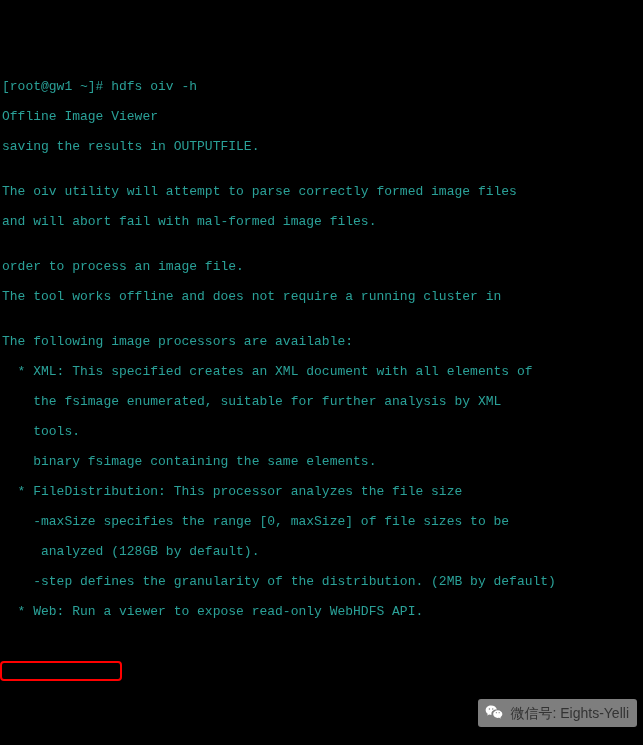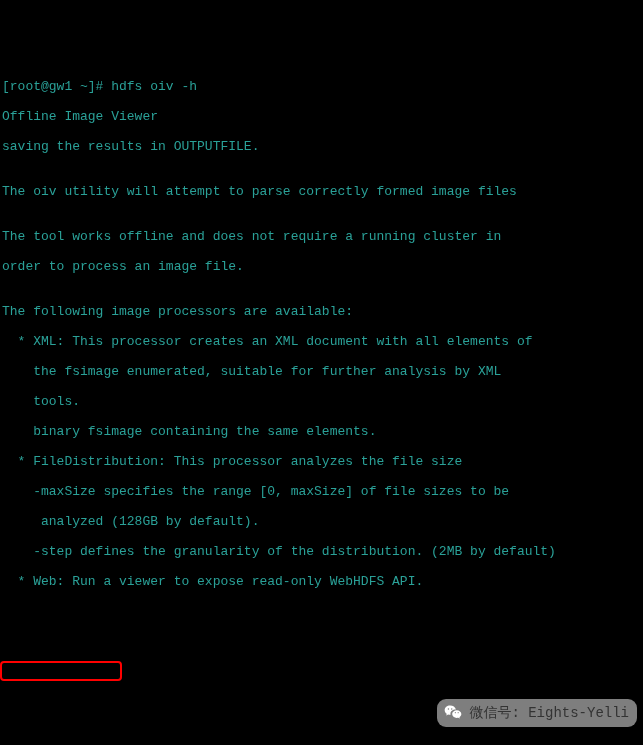--- a/index.html
+++ b/index.html
@@ -26,24 +26,24 @@
     width: 122px;
     height: 20px;
     pointer-events: none;
   }
   .watermark {
     position: absolute;
     right: 6px;
     bottom: 18px;
     background: rgba(180,180,180,0.7);
     color: #333;
-    font-family: Liberation Mono, monospace;
+    font-family: Liberation Sans, sans-serif;
     font-size: 14px;
     padding: 4px 8px 4px 6px;
-    border-radius: 9px;
+    border-radius: 3px;
     display: flex;
     align-items: center;
     gap: 6px;
     white-space: nowrap;
   }
   .wechat-icon {
     width: 20px;
     height: 20px;
     display: inline-block;
   }
@@ -52,26 +52,27 @@
 <body>
 
 
 
 <div>
 <span class="line">[root@gw1 ~]# hdfs oiv -h</span>
 <span class="line">Offline Image Viewer</span>
 <span class="line">saving the results in OUTPUTFILE.</span>
 <span class="line"></span>
 <span class="line">The oiv utility will attempt to parse correctly formed image files</span>
+<span class="line">and will abort fail with mal-formed image files.</span>
 <span class="line"></span>
+<span class="line">order to process an image file.</span>
 <span class="line">The tool works offline and does not require a running cluster in</span>
-<span class="line">order to process an image file.</span>
 <span class="line"></span>
 <span class="line">The following image processors are available:</span>
-<span class="line">  * XML: This processor creates an XML document with all elements of</span>
+<span class="line">  * XML: This specified creates an XML document with all elements of</span>
 <span class="line">    the fsimage enumerated, suitable for further analysis by XML</span>
 <span class="line">    tools.</span>
 <span class="line">    binary fsimage containing the same elements.</span>
 <span class="line">  * FileDistribution: This processor analyzes the file size</span>
 <span class="line">    -maxSize specifies the range [0, maxSize] of file sizes to be</span>
 <span class="line">     analyzed (128GB by default).</span>
 <span class="line">    -step defines the granularity of the distribution. (2MB by default)</span>
 <span class="line">  * Web: Run a viewer to expose read-only WebHDFS API.</span>
 
 

